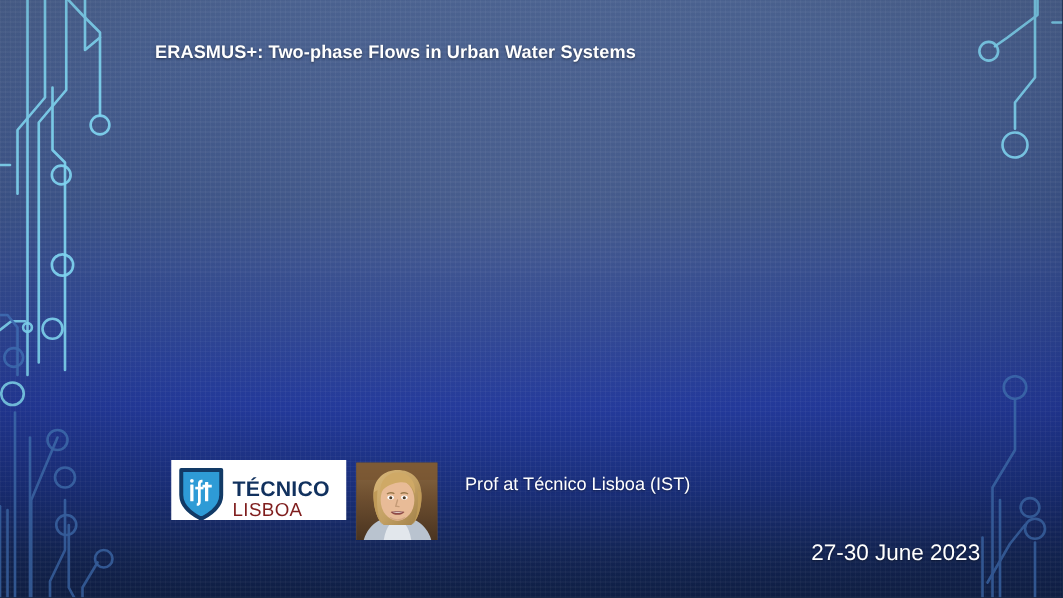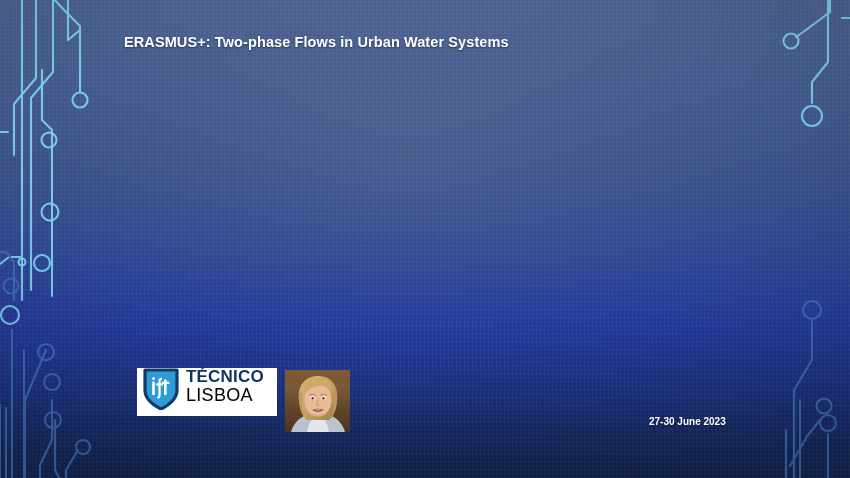--- a/index.html
+++ b/index.html
@@ -72,42 +72,42 @@
   }
 
   .logo-box {
     position: absolute;
     left: 137px;
     top: 368px;
     width: 140px;
     height: 48px;
     background: #ffffff;
     display: flex;
-    align-items: flex-start;
+    align-items: flex-end;
     padding-left: 6px;
     box-sizing: border-box;
   }
   .shield-wrap { width: 36px; height: 42px; flex: 0 0 auto; }
   .logo-text {
     margin-left: 7px;
     line-height: 1.0;
     display: flex;
     flex-direction: column;
     justify-content: center;
   }
   .logo-text .l1 {
     font-size: 17px;
     font-weight: bold;
     color: #11315e;
     letter-spacing: 0.2px;
   }
   .logo-text .l2 {
-    font-size: 18px;
+    font-size: 15px;
     font-weight: 400;
-    color: #000000;
+    color: #7f1d1d;
     letter-spacing: 0.3px;
     margin-top: 1px;
   }
 
   .portrait {
     position: absolute;
     left: 285px;
     top: 370px;
     width: 65px;
     height: 62px;
@@ -121,26 +121,25 @@
     top: 378px;
     font-size: 14.5px;
     color: #ffffff;
     line-height: 1.38;
     text-shadow: 0 1px 2px rgba(0,0,0,0.4);
     white-space: nowrap;
   }
   .date {
     position: absolute;
     left: 649px;
-    top: 416px;
-    font-size: 10px;
+    top: 432px;
+    font-size: 18px;
     color: #ffffff;
     text-shadow: 0 1px 2px rgba(0,0,0,0.4);
     white-space: nowrap;
-    font-weight: bold;
   }
 </style>
 </head>
 <body>
 
 <div class="slide">
 
   <div class="texture"></div>
 
   <svg class="circuit left" viewBox="0 0 120 478">
@@ -273,17 +272,18 @@
       <path d="M33 30 L31.6 35 L34.2 35.3" stroke="#c49a76" stroke-width="1.1" fill="none" stroke-linecap="round"></path>
 
       <path d="M27.5 39.5 C30 42.6 36 42.6 38.6 39.5 C36 38.6 30 38.6 27.5 39.5 Z" fill="#8e4a46"></path>
       <path d="M28.8 39.4 C31 40.5 35.2 40.5 37.4 39.4 Z" fill="#f3efe8"></path>
 
       <path d="M27 44 C30 46.4 36 46.4 39 44" stroke="#d3a785" stroke-width="1" fill="none"></path>
     </svg>
   </div>
 
   <div class="affiliation">
+    <div>Prof at Técnico Lisboa (IST)</div>
   </div>
 
   <div class="date">27-30 June 2023</div>
 
 </div>
 
 </body></html>

